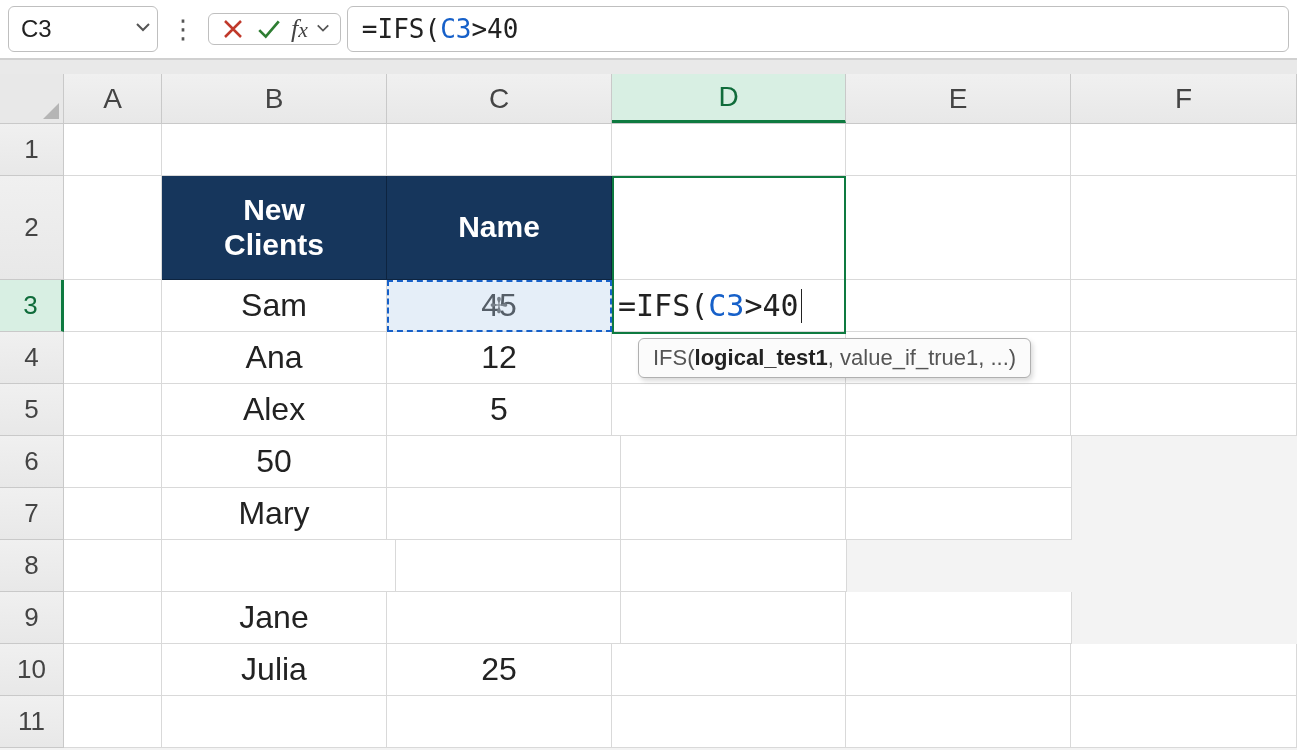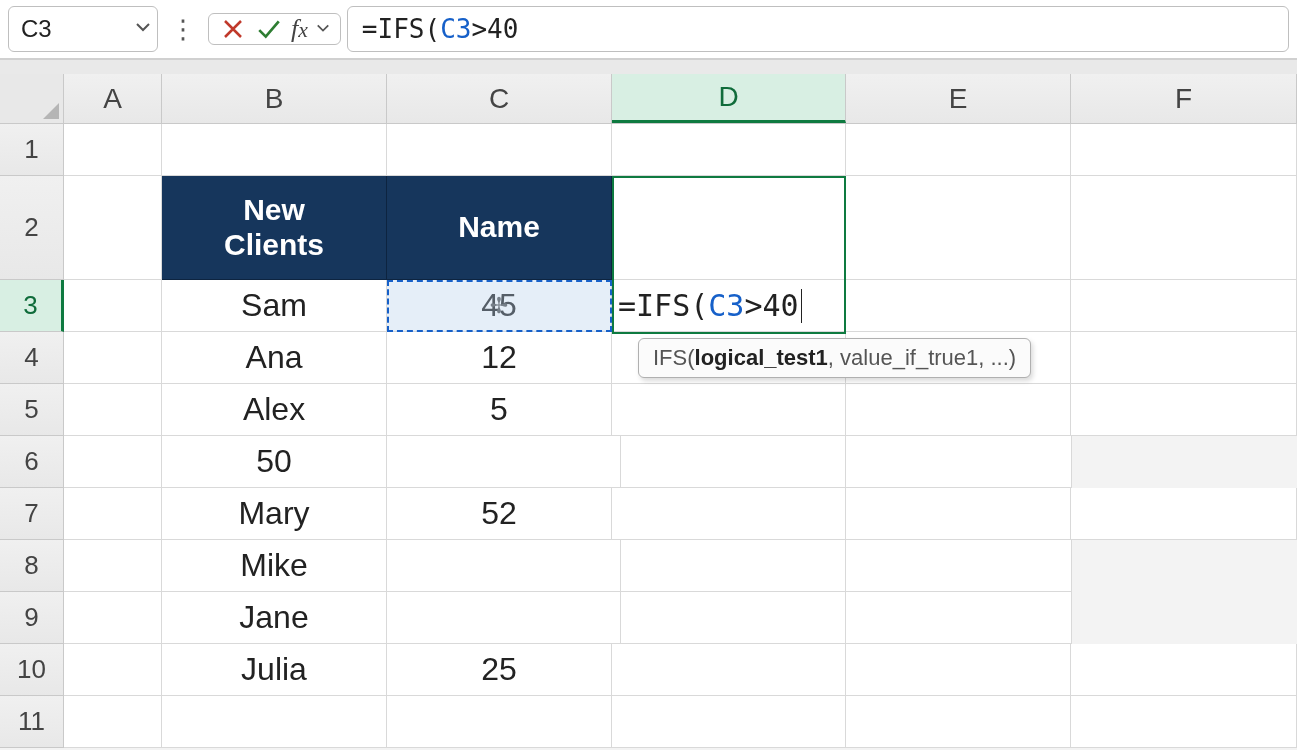--- a/index.html
+++ b/index.html
@@ -371,34 +371,28 @@
       <div class="cell col-E"></div>
       <div class="cell col-F"></div>
     </div>
 
     <div class="row">
       <div class="row-head">7</div>
       <div class="cell col-A"></div>
       <div class="cell col-B">
           <span>Mary</span>
         </div>
-      <div class="cell col-C">
-          <span>52</span>
-        </div>
       <div class="cell col-D"></div>
       <div class="cell col-E"></div>
       <div class="cell col-F"></div>
     </div>
 
     <div class="row">
       <div class="row-head">8</div>
       <div class="cell col-A"></div>
-      <div class="cell col-B">
-          <span>Mike</span>
-        </div>
       <div class="cell col-D"></div>
       <div class="cell col-E"></div>
       <div class="cell col-F"></div>
     </div>
 
     <div class="row">
       <div class="row-head">9</div>
       <div class="cell col-A"></div>
       <div class="cell col-B">
           <span>Jane</span>

